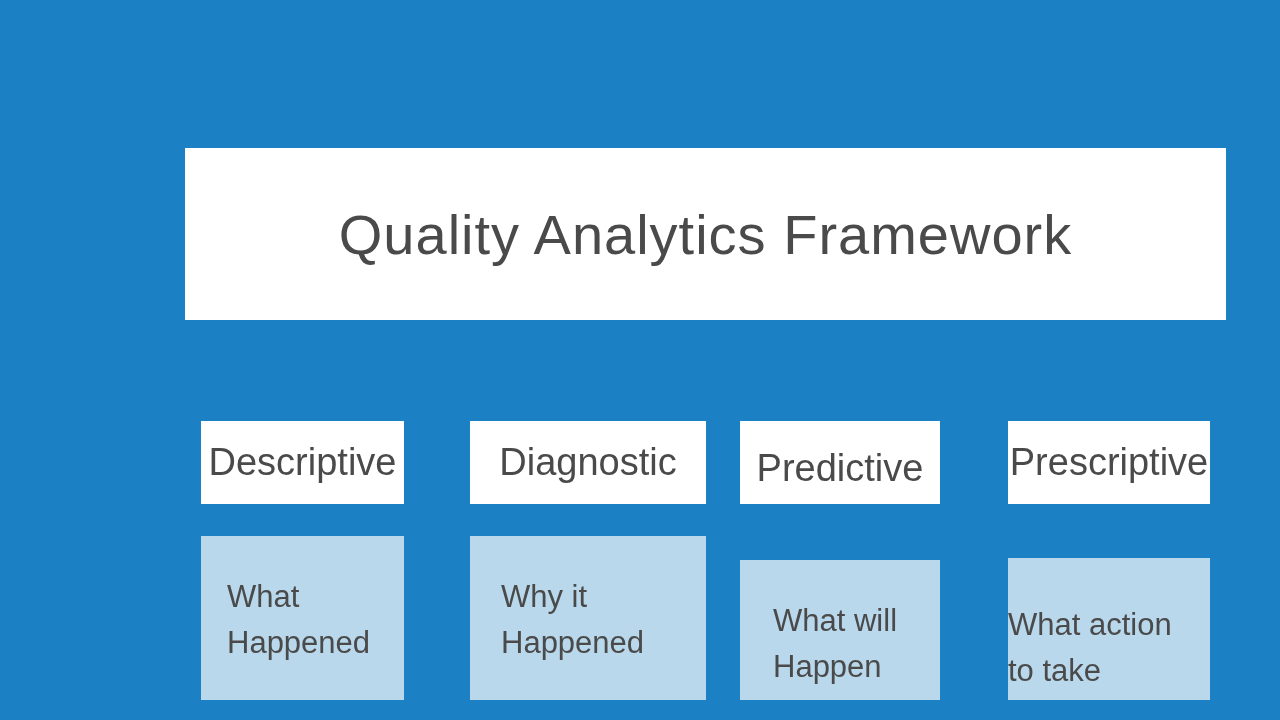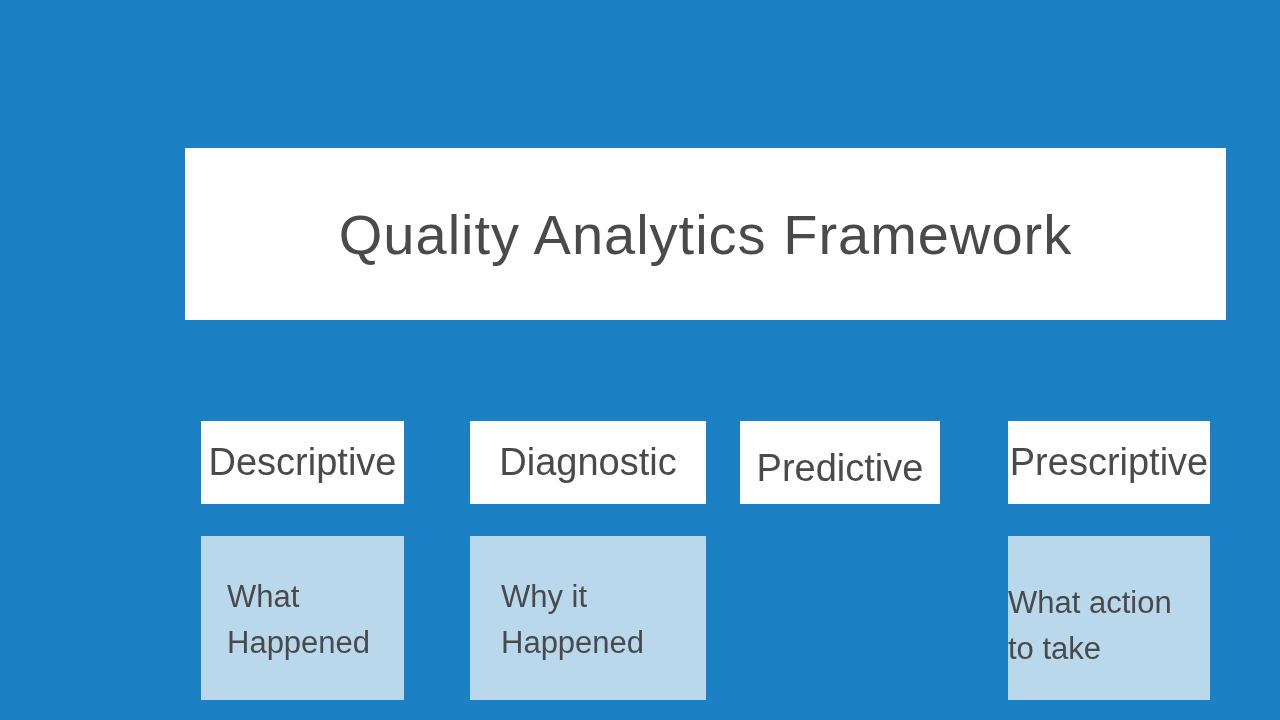--- a/index.html
+++ b/index.html
@@ -38,21 +38,21 @@
   .card {
     position: absolute;
     top: 341px;
     height: 311px;
     display: flex;
     flex-direction: column;
   }
   .card-1 { left: 121px;  width: 235px; }
   .card-2 { left: 390px;  width: 268px; }
   .card-3 { left: 660px;  width: 232px; gap: 24px; }
-  .card-4 { left: 928px;  width: 234px; }
+  .card-4 { left: 928px;  width: 234px; gap: 22px; }
 
   .card-header {
     height: 83px;
     background: var(--card-header-bg, #ffffff);
     color: var(--text, #4a4a4a);
     font-size: 38px;
     font-weight: 400;
     display: flex;
     align-items: center;
     justify-content: center;
@@ -92,20 +92,22 @@
   </div>
 
   <div class="card card-2">
     <div class="card-header">Diagnostic</div>
     <div class="card-body">Why it
 Happened</div>
   </div>
 
   <div class="card card-3">
     <div class="card-header">Predictive</div>
+    <div class="card-body">What will
+Happen</div>
   </div>
 
   <div class="card card-4">
     <div class="card-header">Prescriptive</div>
     <div class="card-body">What action
 to take</div>
   </div>
 
 </div>
 

